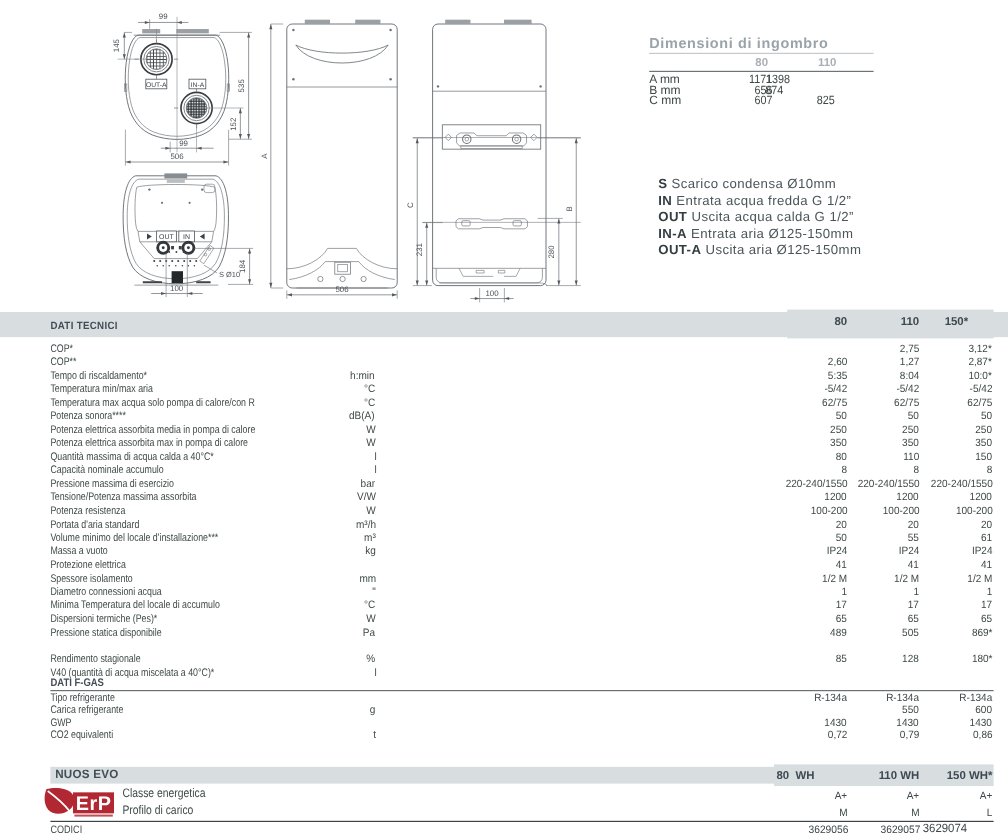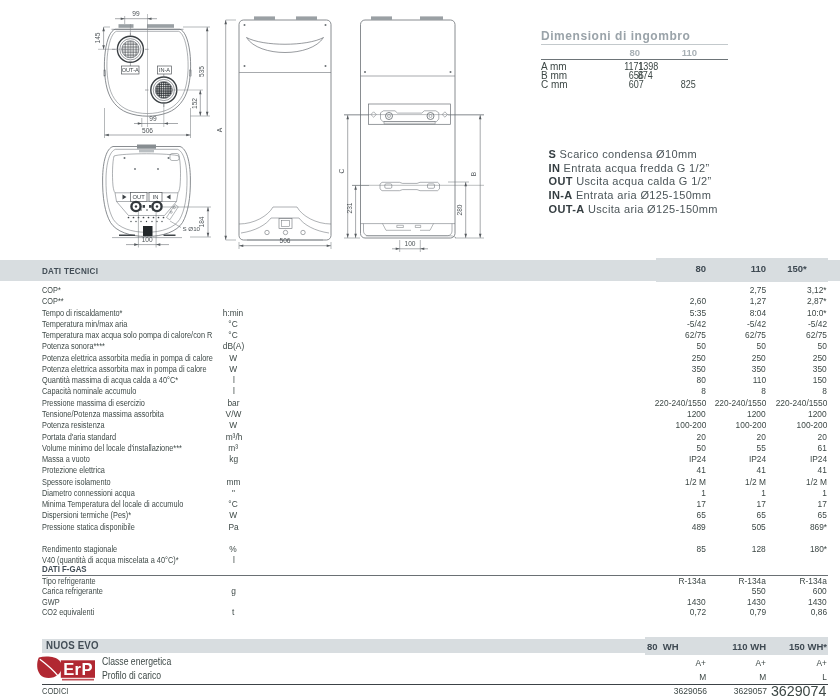--- a/index.html
+++ b/index.html
@@ -1,21 +1,21 @@
 <!DOCTYPE html>
 <html><head><meta charset="utf-8">
 <style>
 *{margin:0;padding:0;box-sizing:border-box}
 html,body{width:840px;height:700px;background:#fff;font-family:"Liberation Sans",sans-serif;}
 #page{position:relative;width:840px;height:700px;overflow:hidden;background:#fff;color:#414c4a;}
 i{font-style:normal;display:inline-block;}
 .trow{position:absolute;left:42px;width:786px;height:12px;font-size:9.2px;line-height:12px;white-space:nowrap;}
 .trow .lab{position:absolute;left:0;top:0;color:#3f4a48;}
 .lab i{transform:scaleX(0.8);transform-origin:0 50%;}
-.trow .unit{position:absolute;left:111.5px;width:160px;top:0;text-align:center;font-size:9px;color:#3f4a48;}
+.trow .unit{position:absolute;left:111.5px;width:160px;top:0;text-align:right;font-size:9px;color:#3f4a48;}
 .unit i{transform:scaleX(0.93);}
 .trow .v{position:absolute;top:0;text-align:right;color:#3d4846;font-size:8.8px;}
 .v i{transform:scaleX(0.95);transform-origin:100% 50%;}
 .v1{left:0;width:664px;}
 .v2{left:0;width:724px;}
 .v3{left:0;width:785px;}
 .abs{position:absolute;white-space:nowrap;}
 .bold{font-weight:bold;}
 </style></head><body>
 <div id="page">
@@ -642,13 +642,13 @@
 <div class="abs" style="left:767px;top:672px;width:60px;text-align:right;font-size:8.8px;line-height:10px;color:#3d4846"><i style="transform:scaleX(.95);transform-origin:100% 50%">L</i></div>
 
 <div class="abs" style="left:42px;top:683.7px;width:786px;height:1.5px;background:#3c4246"></div>
 
 <div class="abs" style="left:42px;top:686.3px;font-size:9px;line-height:10px;color:#3f4a48"><i style="transform:scaleX(.84);transform-origin:0 50%">CODICI</i></div>
 
 <div class="abs" style="left:646px;top:686.3px;width:61px;text-align:right;font-size:9px;line-height:10px;color:#3d4846"><i style="transform:scaleX(.95);transform-origin:100% 50%">3629056</i></div>
 
 <div class="abs" style="left:706px;top:686.3px;width:61px;text-align:right;font-size:9px;line-height:10px;color:#3d4846"><i style="transform:scaleX(.95);transform-origin:100% 50%">3629057</i></div>
 
-<div class="abs" style="left:767px;top:686.3px;width:61px;text-align:center;font-size:15px;line-height:10px;color:#3d4846"><i style="transform:scaleX(.95);transform-origin:100% 50%">3629074</i></div>
+<div class="abs" style="left:767px;top:686.3px;width:61px;text-align:left;font-size:10px;line-height:10px;color:#3d4846"><i style="transform:scaleX(.95);transform-origin:100% 50%">3629074</i></div>
 </div>
 </body></html>

